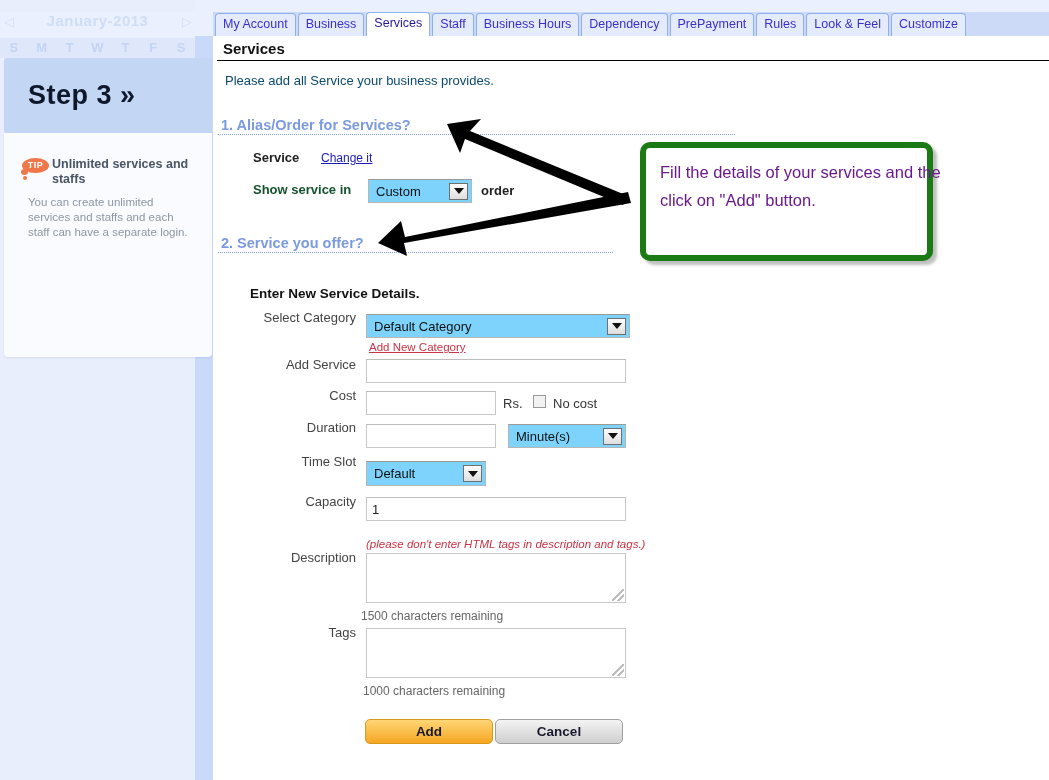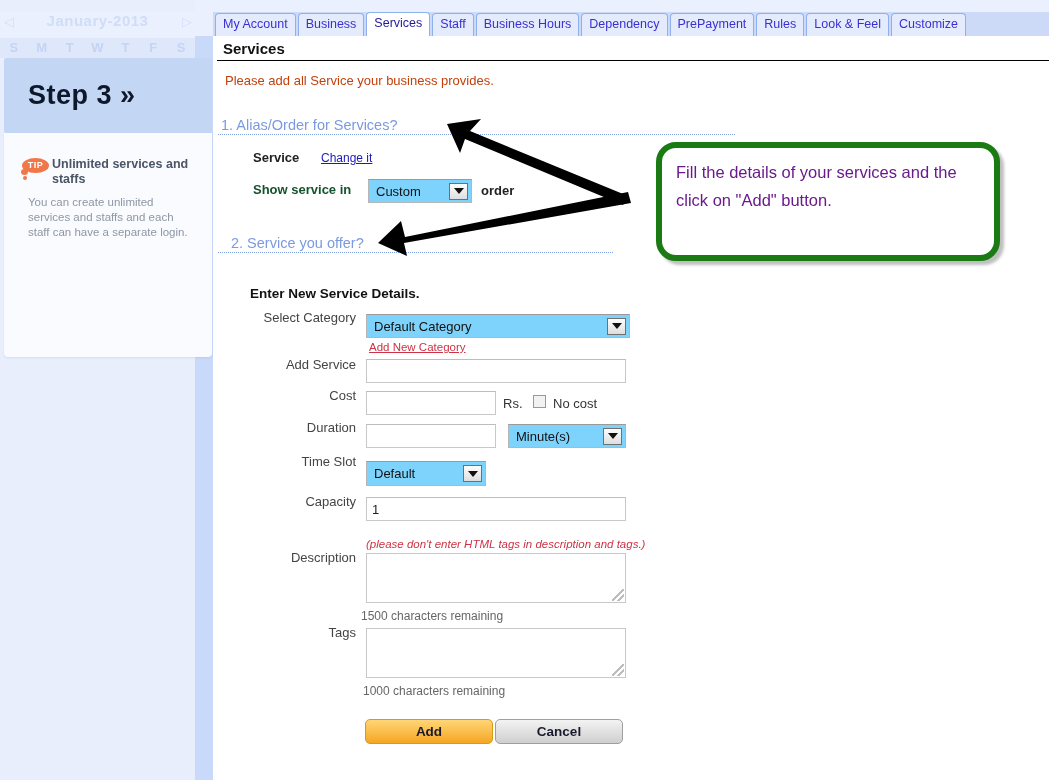--- a/index.html
+++ b/index.html
@@ -131,37 +131,37 @@
   #page-title {
     position: absolute; left: 10px; top: 40px;
     font-size: 15px; font-weight: bold; color: #111;
   }
   #title-rule {
     position: absolute; left: 4px; top: 60px; width: 832px; height: 1px;
     background: #000;
   }
   #intro {
     position: absolute; left: 12px; top: 73px;
-    font-size: 13px; color: #c2410c;
+    font-size: 13px; color: #0c4a6e;
   }
 
   
   .section-head {
     position: absolute;
-    font-size: 14.5px; font-weight: normal;
+    font-size: 14.5px; font-weight: bold;
     color: #7b9ae0;
     cursor: pointer;
   }
   .dotted-rule {
     position: absolute; height: 0;
     border-bottom: 1px dotted #7fa1e3;
   }
   #sec1 { left: 8px; top: 117px; }
   #sec1-rule { left: 5px; top: 134px; width: 517px; }
-  #sec2 { left: 8px; top: 235px; margin-left: 10px; }
+  #sec2 { left: 8px; top: 235px; }
   #sec2-rule { left: 5px; top: 252px; width: 395px; }
 
   
   #alias-label { position: absolute; left: 40px; top: 150px; font-size: 13px; font-weight: bold; color:#222; }
   #alias-change {
     position: absolute; left: 108px; top: 151px;
     font-size: 12px; color: #1b1bb8; text-decoration: underline; cursor: pointer;
   }
   #show-label { position: absolute; left: 40px; top: 182px; font-size: 13px; font-weight: bold; color:#14532d; }
   #order-label { position: absolute; left: 268px; top: 183px; font-size: 13px; font-weight: bold; color:#222; }
@@ -279,24 +279,24 @@
     border: 1px solid #d79a17;
   }
   #btn-cancel {
     left: 282px; top: 719px; width: 128px;
     background: linear-gradient(#f3f3f3, #cfcfcf);
     border: 1px solid #9f9f9f;
   }
 
   
   #callout {
-    position: absolute; left: 656px; top: 142px; width: 344px; height: 119px;
+    position: absolute; left: 640px; top: 142px; width: 293px; height: 119px;
     background: #ffffff;
     border: 6px solid #1a7a14;
-    border-radius: 20px;
+    border-radius: 10px;
     box-sizing: border-box;
     box-shadow: 4px 4px 3px rgba(0,0,0,.25);
     z-index: 6;
   }
   #callout-text {
     position: absolute; left: 14px; top: 10px; width: 290px;
     font-size: 16.5px; color: #6b1a8e;
     line-height: 28px;
   }
   #arrows {

